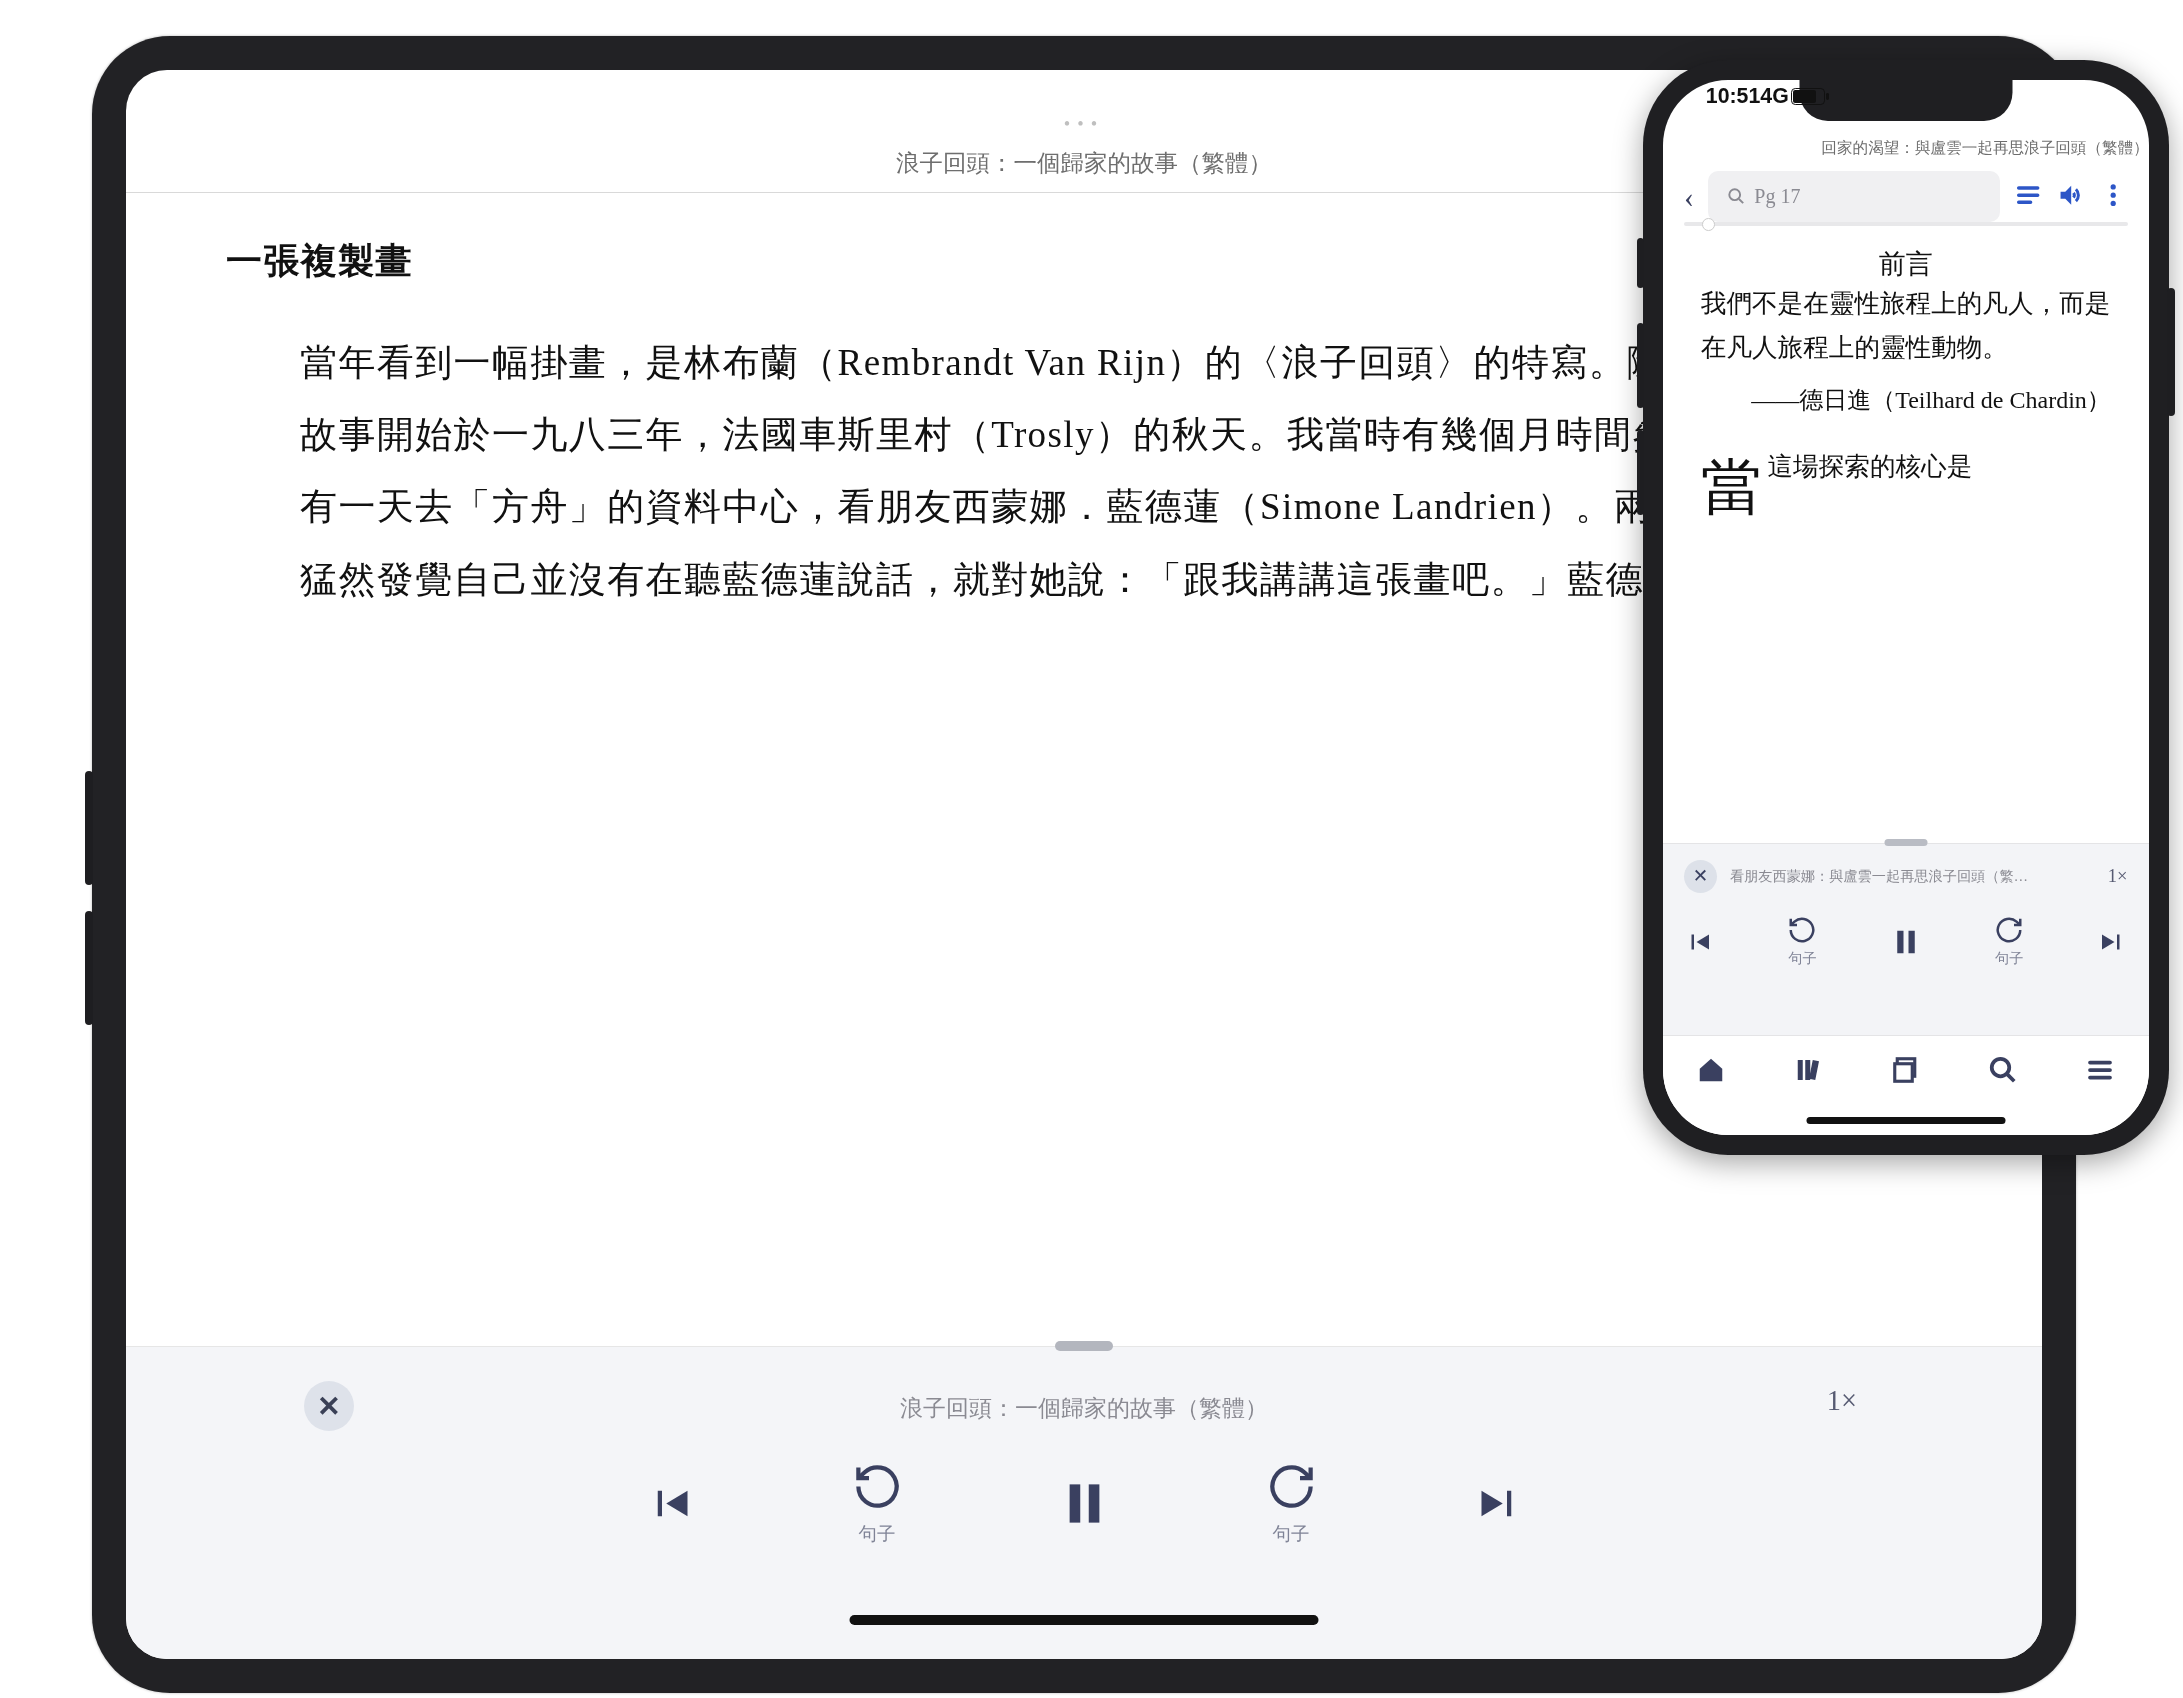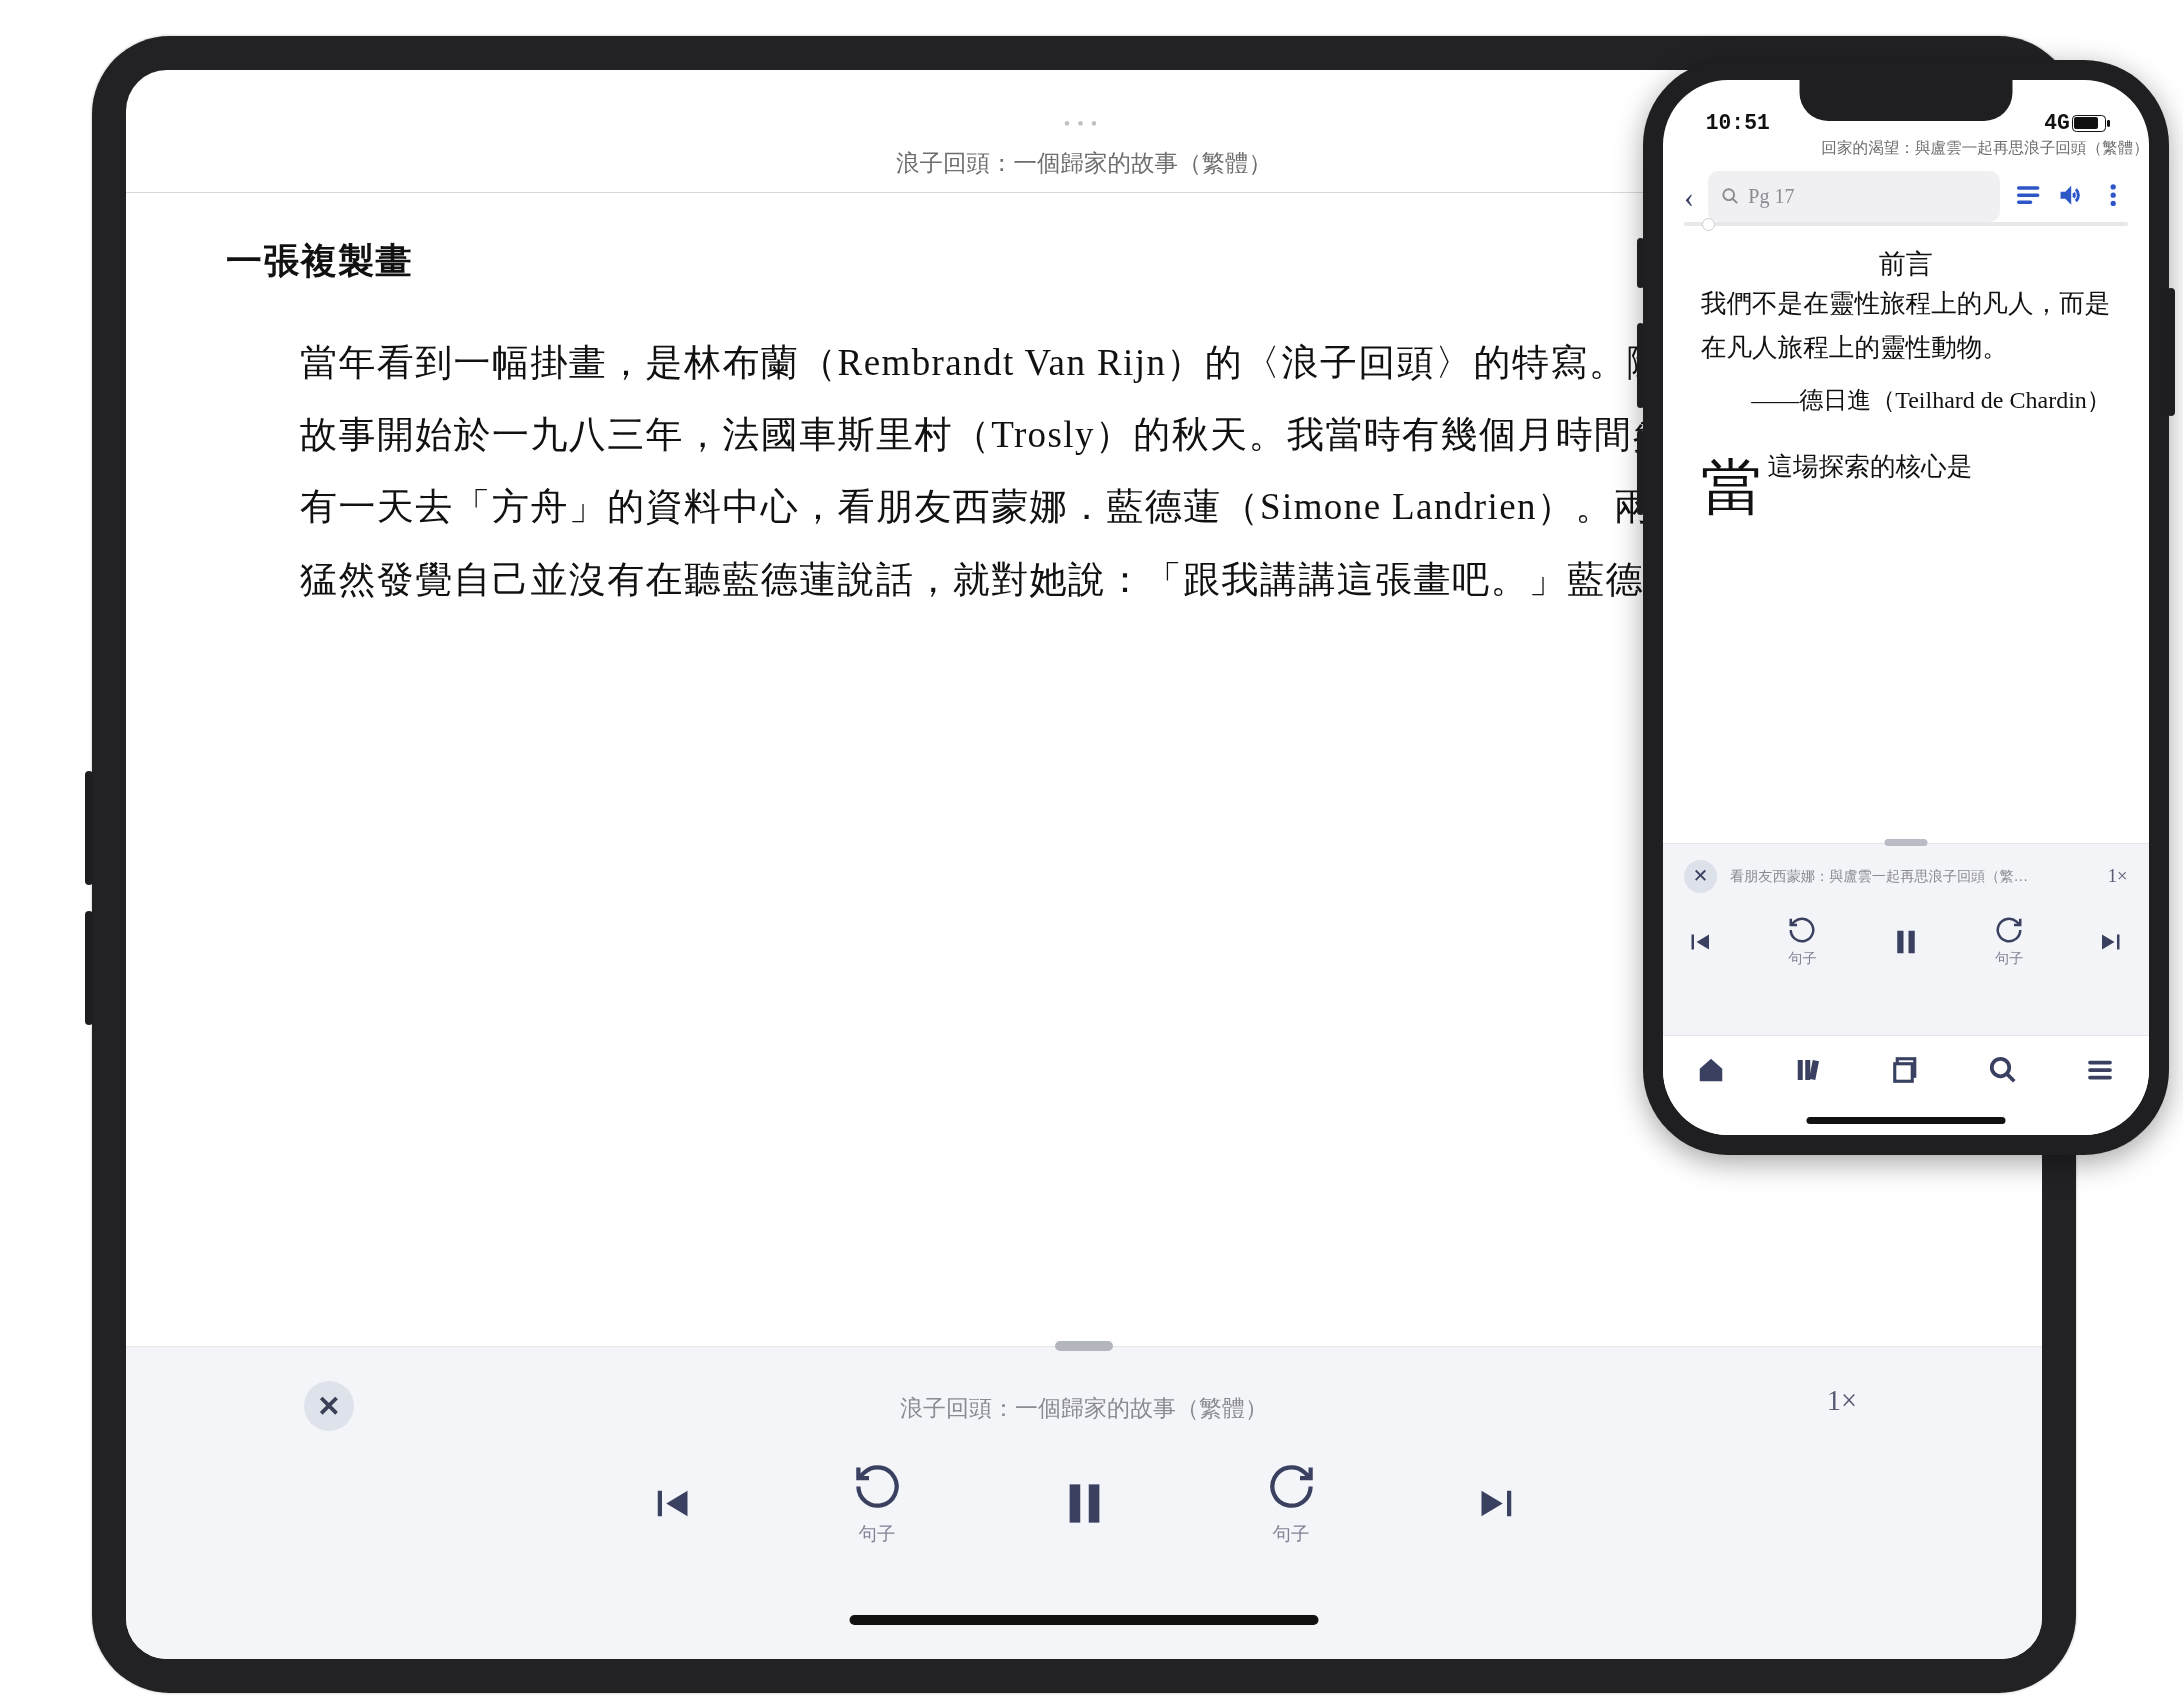--- a/index.html
+++ b/index.html
@@ -131,24 +131,24 @@
     border-radius: 65px;
     overflow: hidden;
     position: relative;
   }
   .notch {
     position: absolute; top: 0; left: 50%; transform: translateX(-50%);
     width: 213px; height: 41px; background: #1f1f22;
     border-bottom-left-radius: 28.4px; border-bottom-right-radius: 28.4px;
   }
   .statusbar {
-    position: absolute; top: 31px; left: 0; right: 0;
-    display: flex; justify-content: space-between; padding: 0 43px;
+    position: absolute; top: 4px; left: 0; right: 0;
+    display: flex; padding: 0 43px;
     font-size: 21.3px; font-weight: 700; color: #111;
-    font-family: Liberation Mono, monospace;
+    font-family: Liberation Sans, sans-serif;
   }
   .statusbar .right { display: flex; align-items: center; gap: 2px; font-weight: 600; }
   .battery {
     width: 34px; height: 17px; border: 1.8px solid #111; border-radius: 4.3px;
     padding: 1.4px; position: relative;
   }
   .battery::after { content:""; position:absolute; right:-5px; top:4.3px; width:2.8px; height:7.1px; background:#111; border-radius:1.4px; }
   .battery-fill { background:#111; height:100%; border-radius: 2.1px; }
 
   .iphone-booktitle {
@@ -156,21 +156,21 @@
     text-align: right; font-size: 15.6px; color: #6d6d6d;
   }
   .iphone-toolbar {
     position: absolute; top: 91px; left: 21.3px; right: 21.3px;
     display: flex; align-items: center; gap: 14.2px;
   }
   .iphone-back { color: #3a4060; font-size: 30px; cursor: pointer; }
   .iphone-search {
     flex: 1; height: 51px; border-radius: 10px;
     background: #f0f0f2; display: flex; align-items: center; gap: 8.5px;
-    padding: 0 13px; color: #8a8a92; font-size: 20px;
+    padding: 0 19px; color: #8a8a92; font-size: 20px;
   }
   .iphone-search svg { width: 18.5px; height: 18.5px; stroke: #8a8a92; }
   .tb-icon { color: #2d56c7; cursor: pointer; }
   .tb-icon svg { width: 28.4px; height: 28.4px; }
 
   .iphone-progress {
     position: absolute; top: 142px; left: 21.3px; right: 21.3px;
     height: 4.3px; background: #e8e8ea; border-radius: 2.8px;
   }
   .iphone-progress .thumb {

